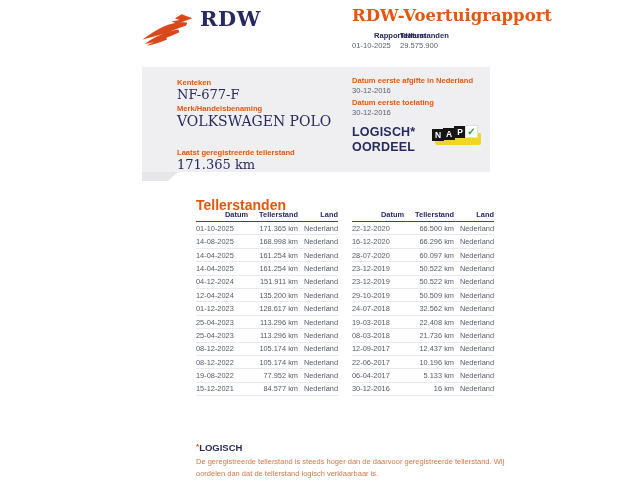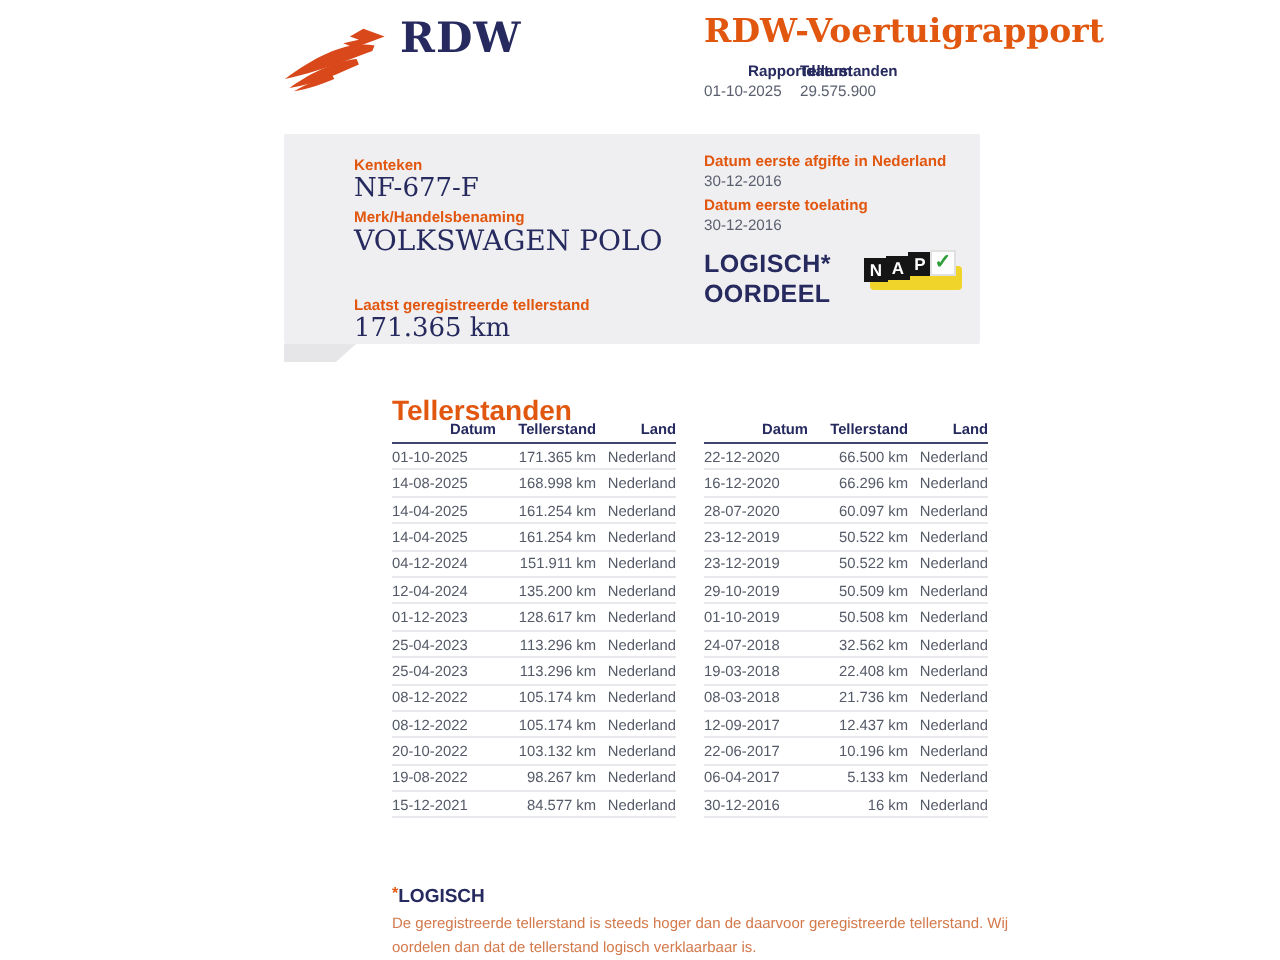--- a/index.html
+++ b/index.html
@@ -190,27 +190,22 @@
         <td>08-12-2022</td>
         <td>105.174 km</td>
         <td>Nederland</td>
       </tr>
       <tr>
         <td>08-12-2022</td>
         <td>105.174 km</td>
         <td>Nederland</td>
       </tr>
       <tr>
-        <td>20-10-2022</td>
-        <td>103.132 km</td>
-        <td>Nederland</td>
-      </tr>
-      <tr>
         <td>19-08-2022</td>
-        <td>98.267 km</td>
+        <td>77.952 km</td>
         <td>Nederland</td>
       </tr>
       <tr>
         <td>15-12-2021</td>
         <td>84.577 km</td>
         <td>Nederland</td>
       </tr>
     </tbody>
 </table>
 
@@ -252,25 +247,20 @@
         <td>23-12-2019</td>
         <td>50.522 km</td>
         <td>Nederland</td>
       </tr>
       <tr>
         <td>29-10-2019</td>
         <td>50.509 km</td>
         <td>Nederland</td>
       </tr>
       <tr>
-        <td>01-10-2019</td>
-        <td>50.508 km</td>
-        <td>Nederland</td>
-      </tr>
-      <tr>
         <td>24-07-2018</td>
         <td>32.562 km</td>
         <td>Nederland</td>
       </tr>
       <tr>
         <td>19-03-2018</td>
         <td>22.408 km</td>
         <td>Nederland</td>
       </tr>
       <tr>

